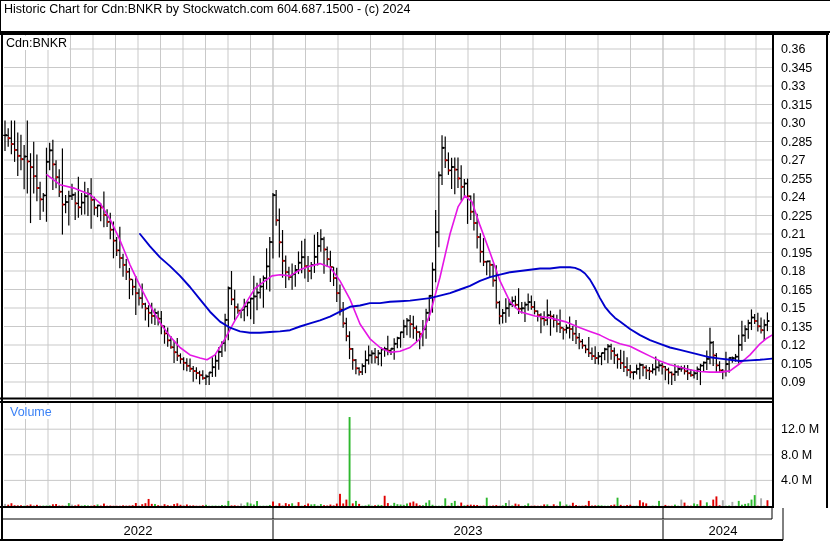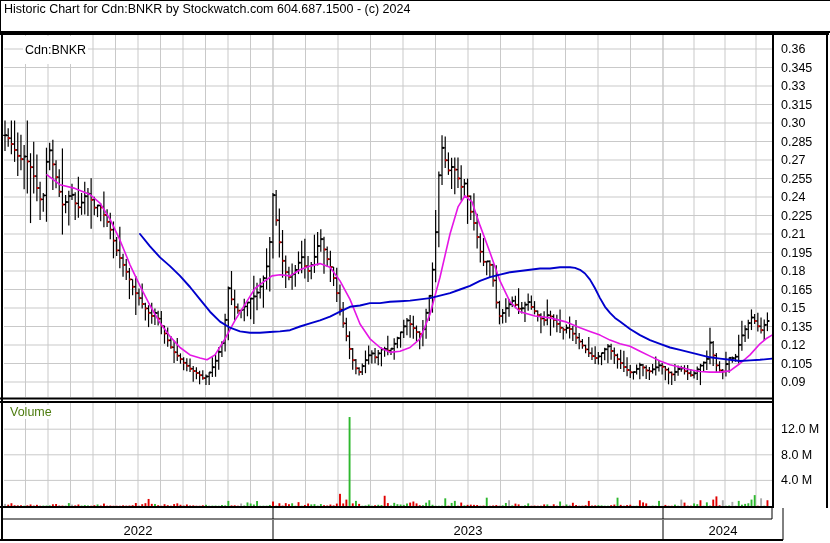--- a/index.html
+++ b/index.html
@@ -8,25 +8,25 @@
     font-family:"Liberation Sans","DejaVu Sans",sans-serif;
   }
   .hdr{
     position:absolute;left:0;top:0;width:827px;height:29px;
     border:1px solid #000;border-bottom:2px solid #000;background:#fff;
     padding:1px 0 0 3px;box-sizing:content-box;
   }
   .hdr div{font-size:12.5px;line-height:14px;color:#000;white-space:pre;}
   svg{position:absolute;left:0;top:0;}
   .sym-label{
-    position:absolute;left:23px;top:36px;font-size:12.5px;color:#000;
-    background:#fff;padding:7px 2px;line-height:14px;
+    position:absolute;left:4px;top:36px;font-size:12.5px;color:#000;
+    background:#fff;padding:0 2px;line-height:14px;
   }
   .vol-label{
-    position:absolute;left:8px;top:405px;font-size:12.5px;color:#4d7c0f;
+    position:absolute;left:8px;top:405px;font-size:12.5px;color:#3b82f6;
     background:#fff;padding:0 2px;line-height:14px;
   }
 </style>
 </head>
 <body>
 
 <div class="screen">
   <div class="hdr">
     <div>Historic Chart for Cdn:BNKR by Stockwatch.com 604.687.1500 - (c) 2024</div>
   </div>

